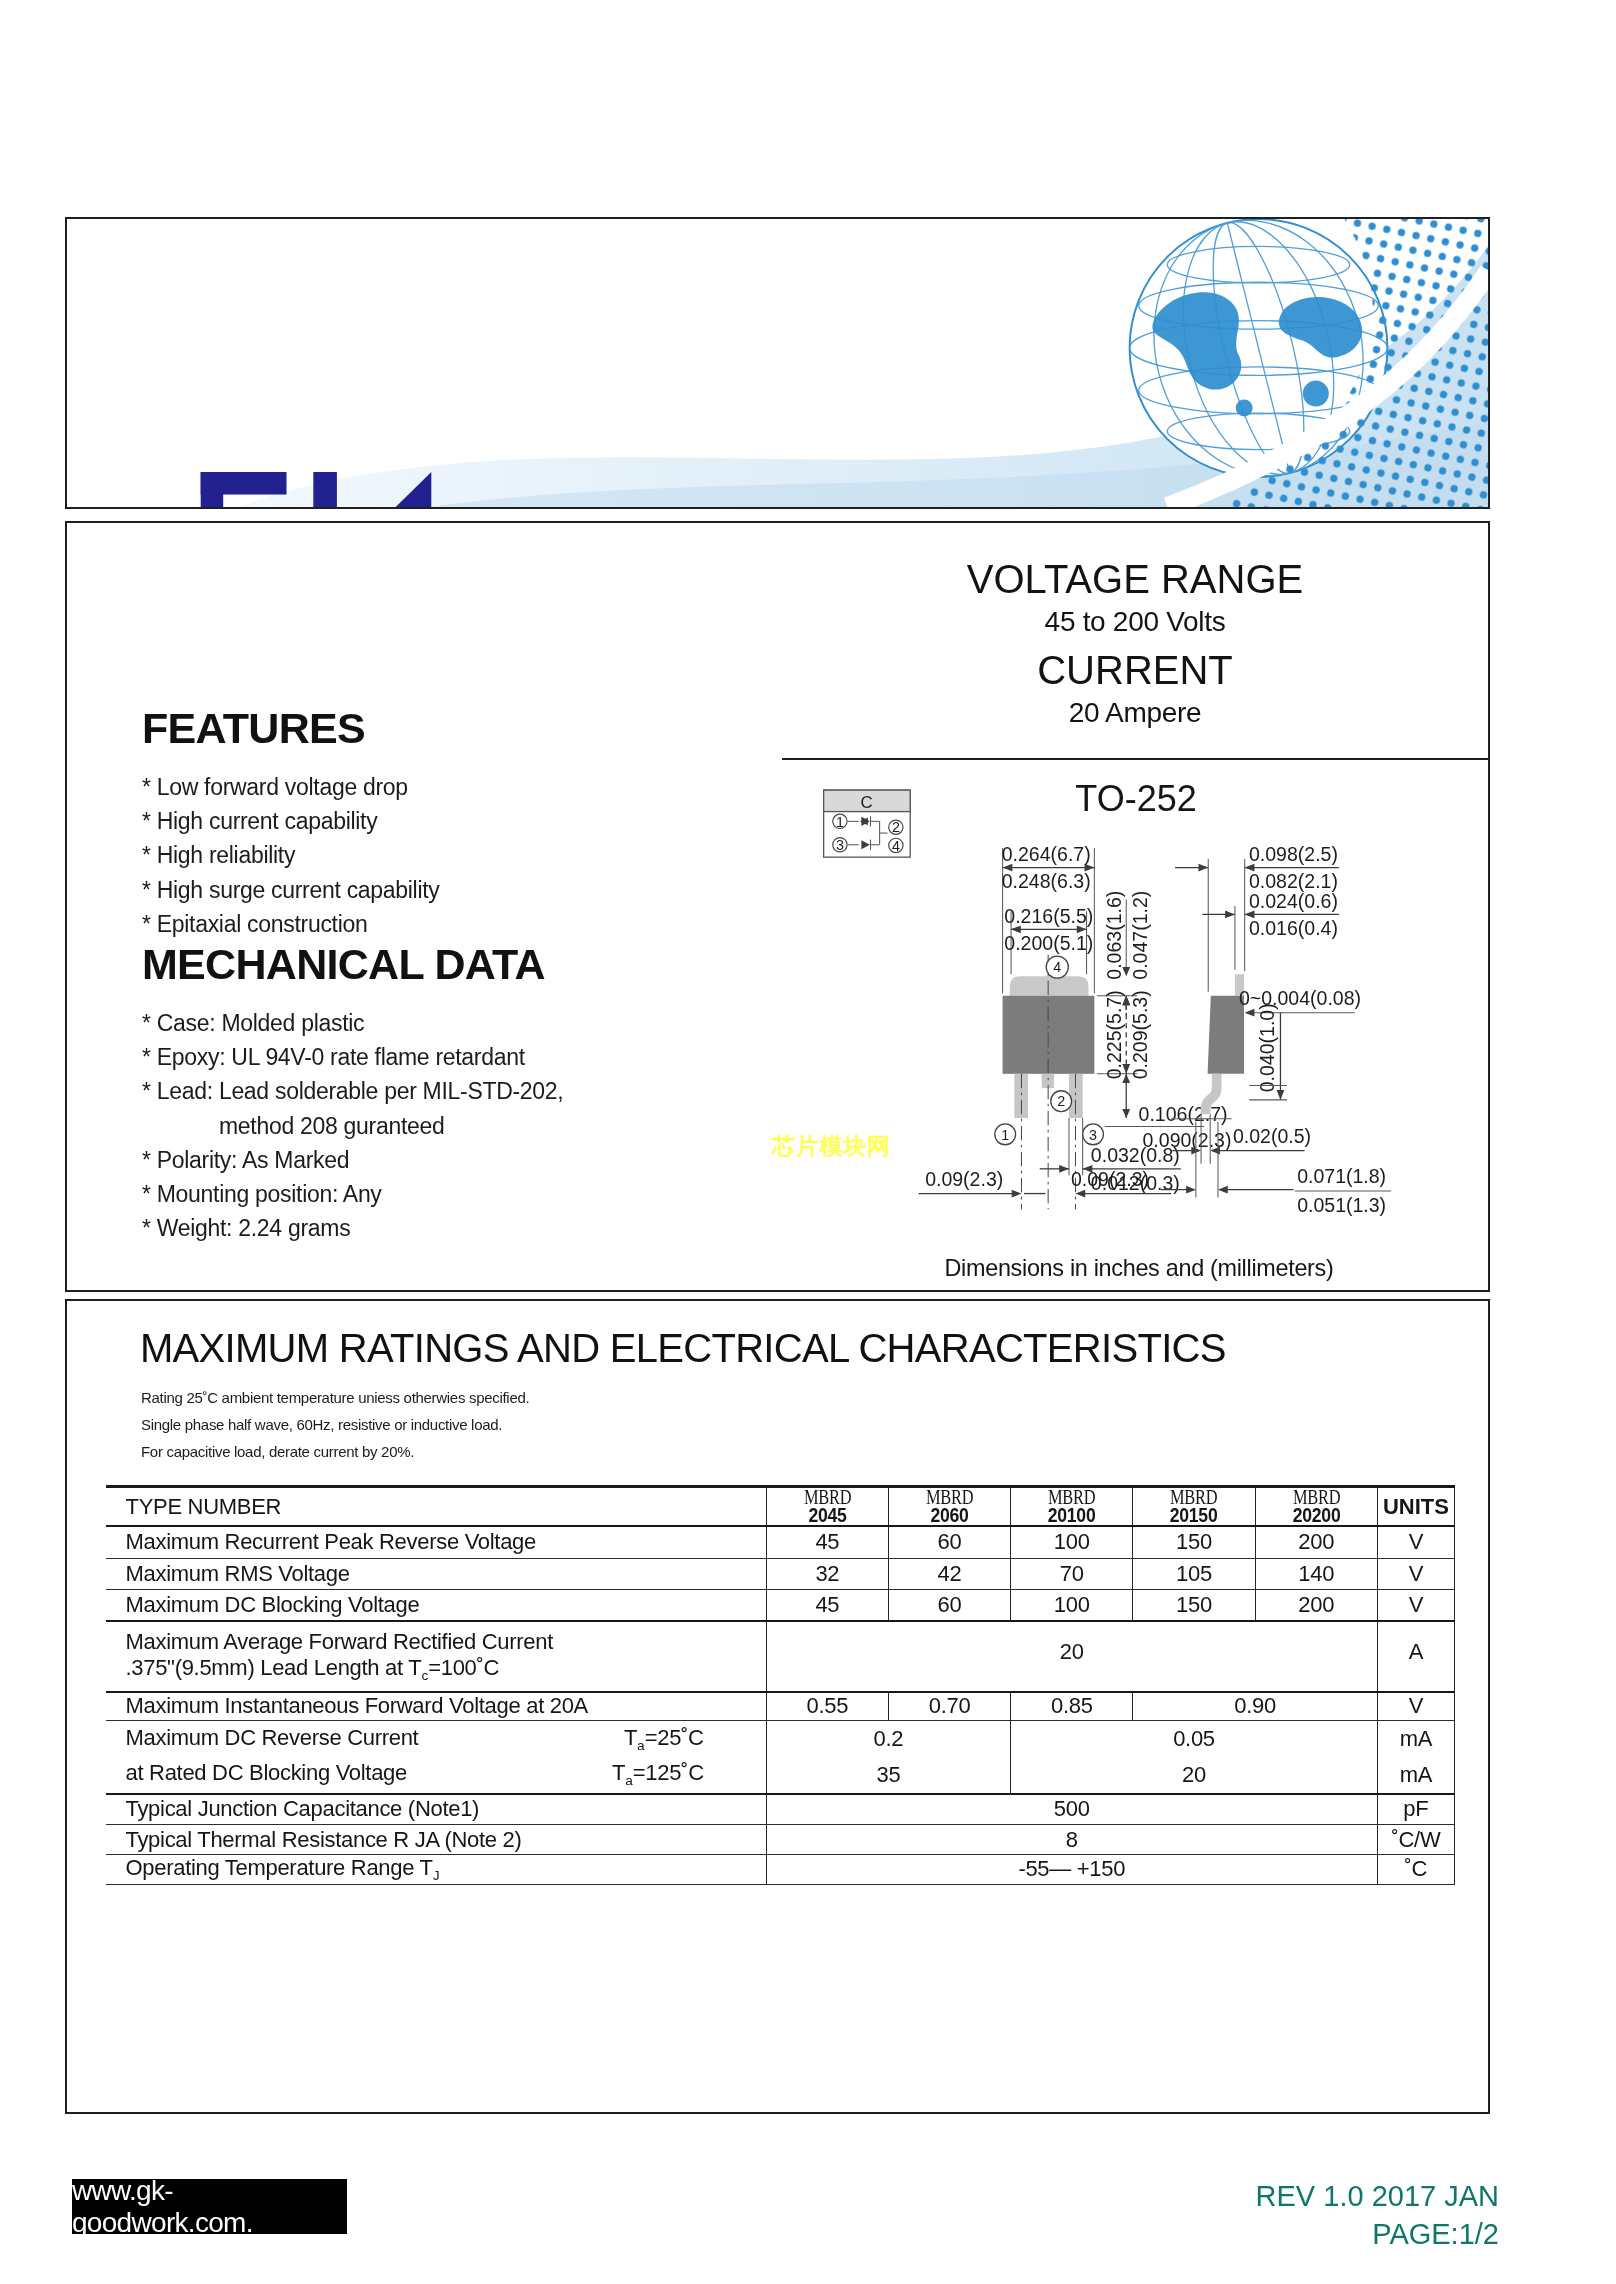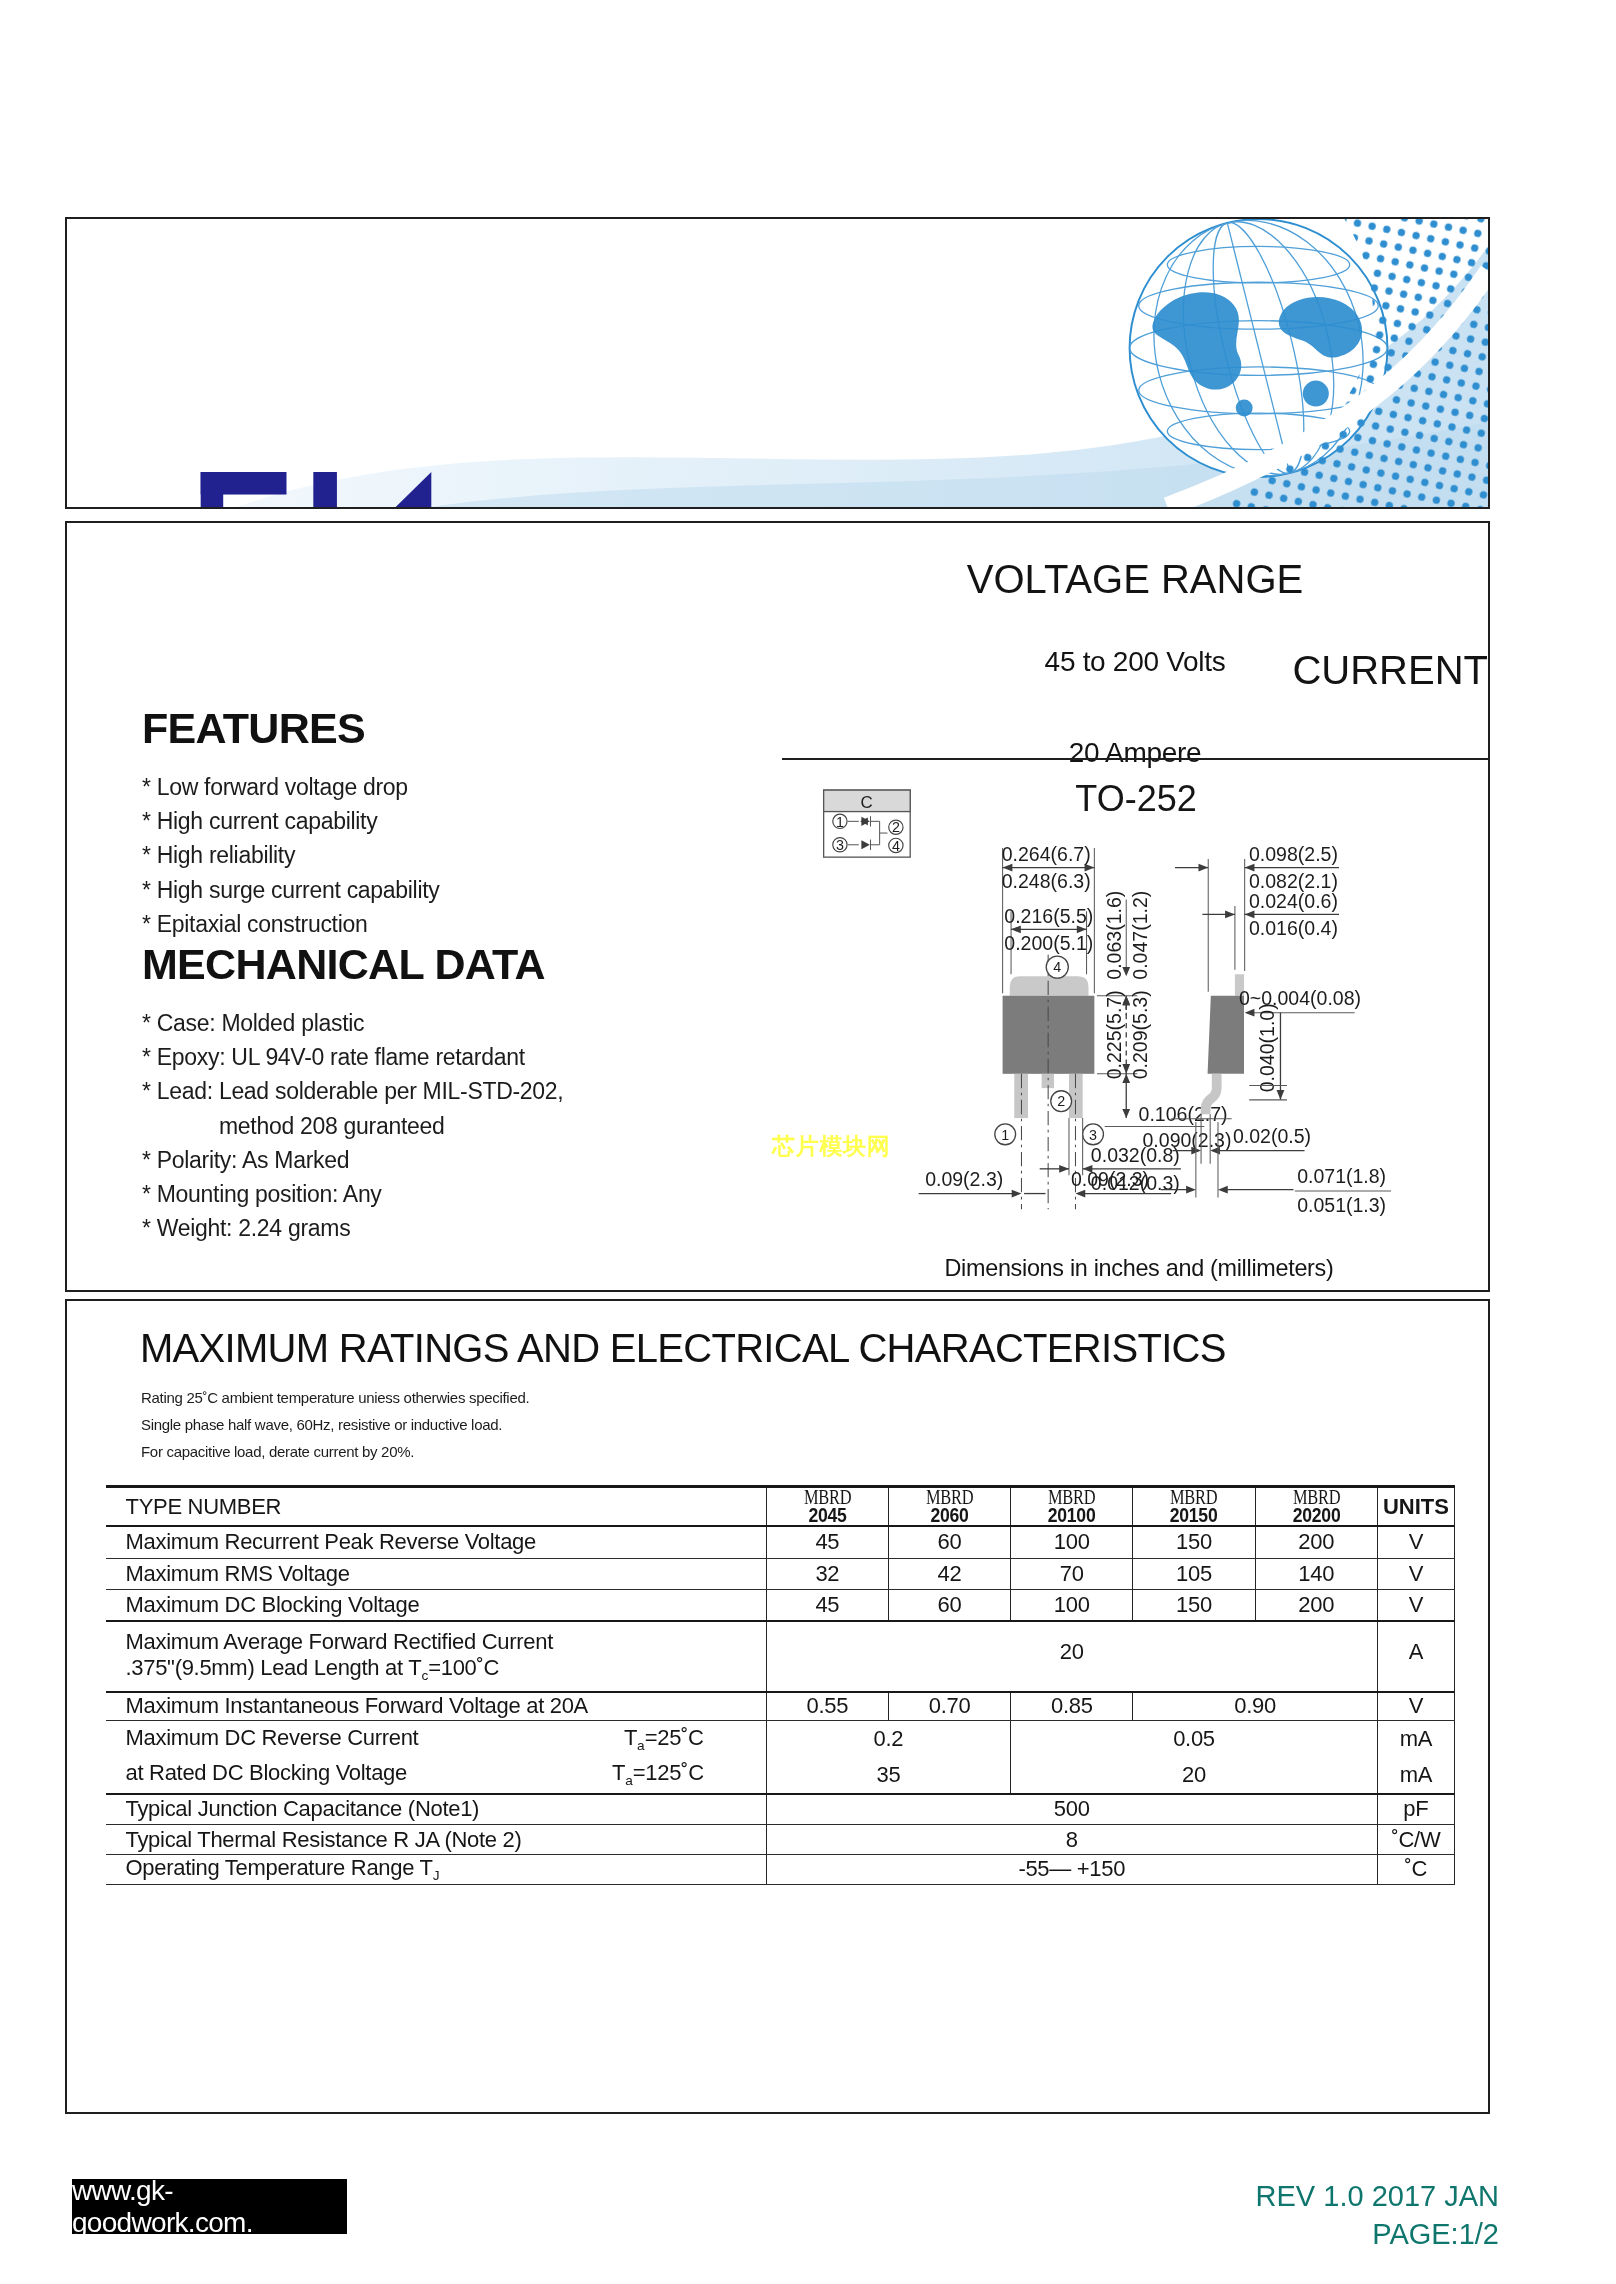--- a/index.html
+++ b/index.html
@@ -26,21 +26,21 @@
   #features-heading { position:absolute; left:75px; top:181px; }
   .feat-list { position:absolute; left:75px; font-size:23px; letter-spacing:-0.3px; }
   .feat-list div { margin-bottom:7.2px; }
   #features-list { top:251px; }
   #mech-heading { position:absolute; left:75px; top:417px; }
   #mech-list { top:487px; }
   #mech-list .indent { padding-left:77px; }
 
   .spec-center { position:absolute; width:100%; text-align:center; color:#131313; }
   .spec-h { font-size:40px; letter-spacing:0px; }
-  .spec-v { font-size:28px;margin-top:40px; }
+  .spec-v { font-size:28px; }
 
   
   #pkg-svg { position:absolute; left:782px; top:760px; width:708px; height:532px; }
   #pkg-title { position:absolute; left:782px; top:778px; width:708px; text-align:center;
                font-size:36px; color:#151515; letter-spacing:0; }
   #pkg-caption { position:absolute; left:846px; top:1255px; width:586px; text-align:center;
                font-size:23.4px; color:#151515; }
   #watermark { position:absolute; left:772px; top:1131px; font-size:23px; color:#ffff4d;
                font-weight:bold; letter-spacing:0.7px; z-index:5; }
 
@@ -176,21 +176,21 @@
       <div class="indent">method 208 guranteed</div>
       <div>* Polarity: As Marked</div>
       <div>* Mounting position: Any</div>
       <div>* Weight: 2.24 grams</div>
     </div>
 </div>
 
 <div class="box" id="specs-panel">
   <div class="spec-center spec-h" style="top:34px;">VOLTAGE RANGE</div>
   <div class="spec-center spec-v" style="top:83px;">45 to 200 Volts</div>
-  <div class="spec-center spec-h" style="top:125px;text-align:right;">CURRENT</div>
+  <div class="spec-center spec-h" style="top:125px;">CURRENT</div>
   <div class="spec-center spec-v" style="top:174px;">20 Ampere</div>
 </div>
 <div class="abs" id="specs-divider"></div>
 
 <div id="pkg-title">TO-252</div>
 
 <svg id="pkg-svg" viewBox="1202 1168 1088 817">
 
   <g>
     <rect x="1266" y="1214" width="133" height="103" fill="#fff" stroke="#555" stroke-width="2"></rect>

